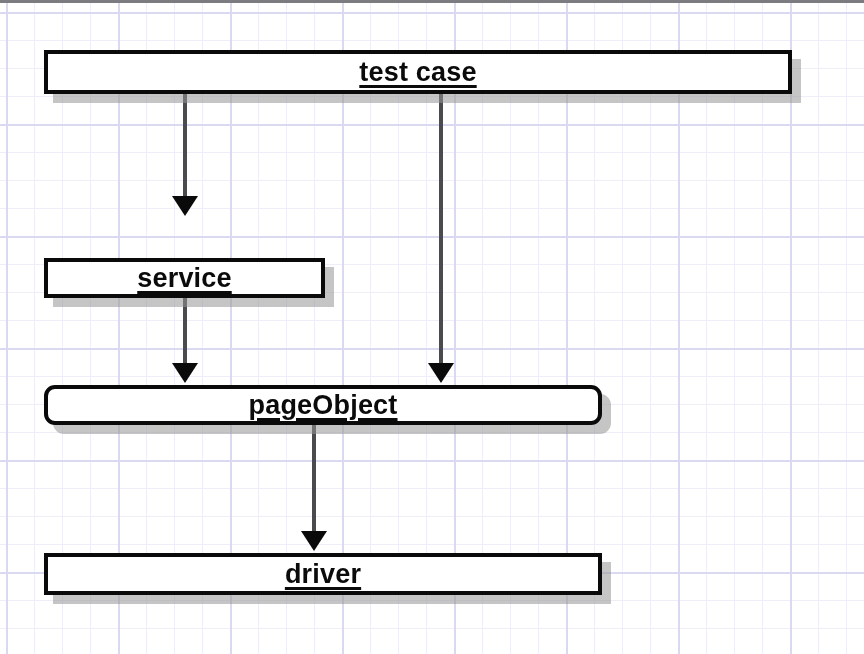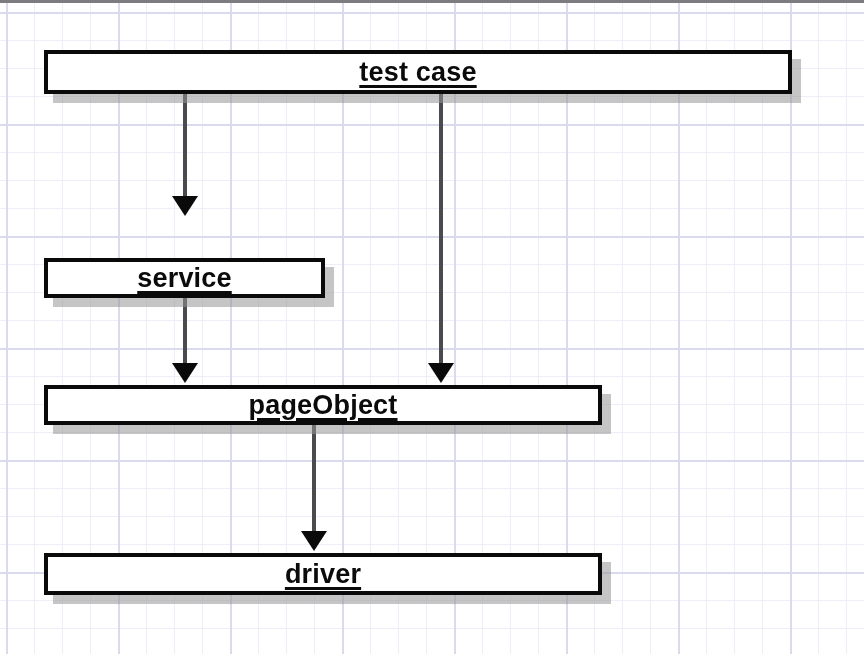--- a/index.html
+++ b/index.html
@@ -121,21 +121,21 @@
   </svg>
 
   <div class="node" style="left:44px; top:50px; width:748px; height:44px;">
     <span class="node-label">test case</span>
   </div>
 
   <div class="node" style="left:44px; top:218px; width:281px; height:40px;margin-top:40px;">
     <span class="node-label">service</span>
   </div>
 
-  <div class="node" style="left:44px; top:385px; width:558px; height:40px;">
+  <div class="node" style="left:44px; top:385px; width:558px; height:40px;border-radius:11px;">
     <span class="node-label">pageObject</span>
   </div>
 
   <div class="node" style="left:44px; top:553px; width:558px; height:42px;justify-content:center;">
     <span class="node-label">driver</span>
   </div>
 
 </div>
 
 </body></html>

